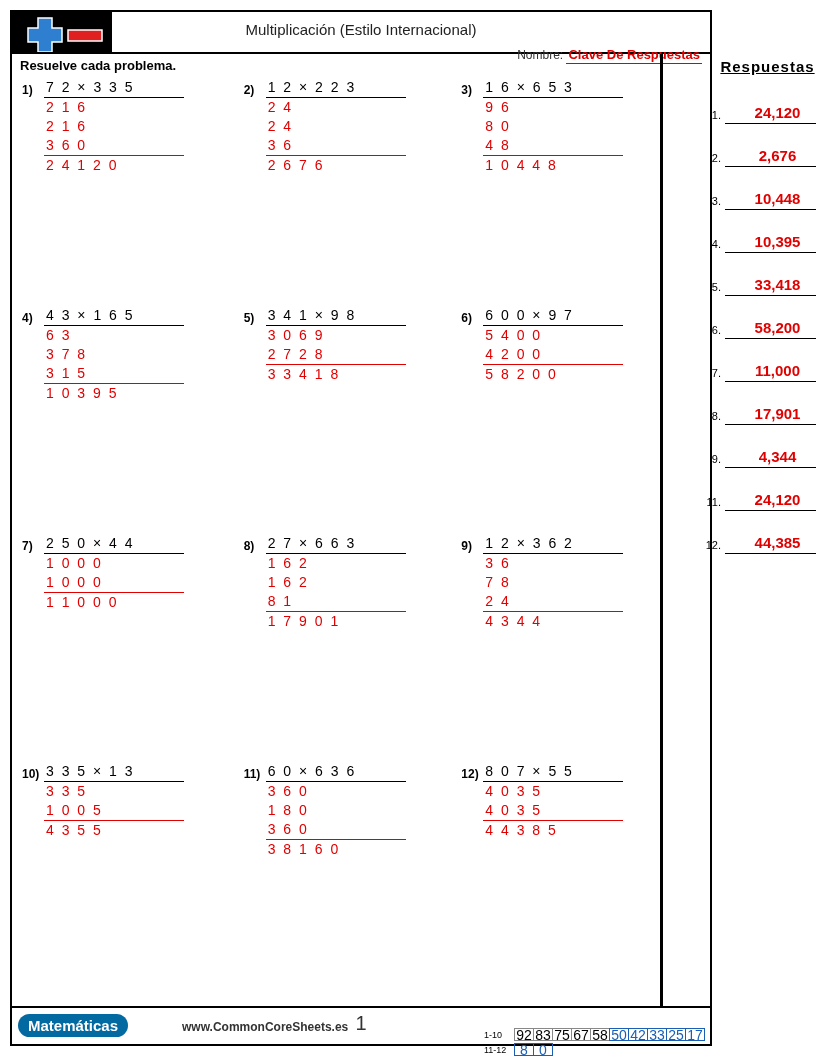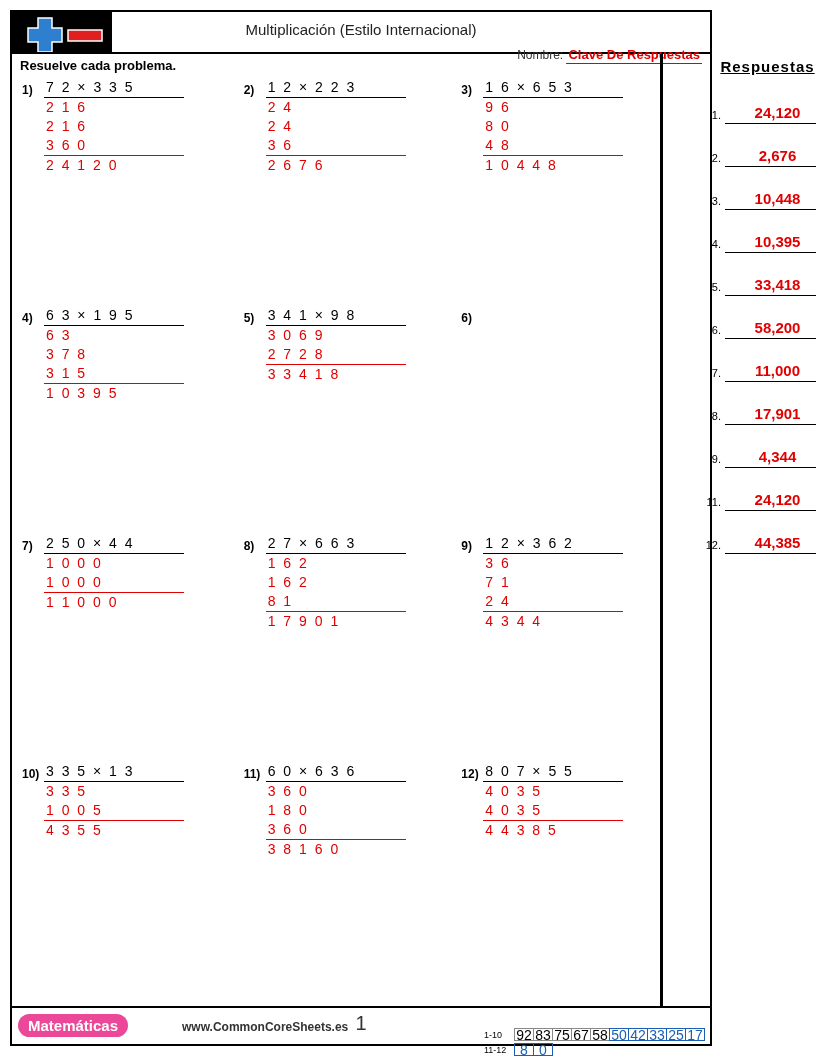--- a/index.html
+++ b/index.html
@@ -148,21 +148,21 @@
     margin-right:6px;
   }
   
   .footer {
     position:relative;
     height:40px;
     border-top:2px solid #000;
   }
   .brand {
     position:absolute; left:6px; top:6px;
-    background:#ec4899;
+    background:#0369a1;
     color:#fff;
     font-weight:bold;
     font-size:15px;
     padding:3px 10px;
     border-radius:12px;
   }
   .site {
     position:absolute; left:170px; top:12px;
     font-size:12px;
     font-weight:bold;
@@ -249,38 +249,44 @@
               <span class="partial ruled">4 8</span>
               <span class="total">1 0 4 4 8</span>
             </div>
           </div>
         </div>
 
         <div class="row">
           <div class="cell c0">
             <span class="prob-num">4)</span>
             <div class="work">
-              <span class="expr">6 3 × 1 9 5</span>
+              <span class="expr">4 3 × 1 6 5</span>
               <span class="partial">6 3</span>
               <span class="partial">3 7 8</span>
               <span class="partial ruled">3 1 5</span>
               <span class="total">1 0 3 9 5</span>
             </div>
           </div>
           <div class="cell c1">
             <span class="prob-num">5)</span>
             <div class="work">
               <span class="expr">3 4 1 × 9 8</span>
               <span class="partial">3 0 6 9</span>
               <span class="partial ruled">2 7 2 8</span>
               <span class="total">3 3 4 1 8</span>
             </div>
           </div>
           <div class="cell c2">
             <span class="prob-num">6)</span>
+            <div class="work">
+              <span class="expr">6 0 0 × 9 7</span>
+              <span class="partial">5 4 0 0</span>
+              <span class="partial ruled">4 2 0 0</span>
+              <span class="total">5 8 2 0 0</span>
+            </div>
           </div>
         </div>
 
         <div class="row">
           <div class="cell c0">
             <span class="prob-num">7)</span>
             <div class="work">
               <span class="expr">2 5 0 × 4 4</span>
               <span class="partial">1 0 0 0</span>
               <span class="partial ruled">1 0 0 0</span>
@@ -295,21 +301,21 @@
               <span class="partial">1 6 2</span>
               <span class="partial ruled">8 1</span>
               <span class="total">1 7 9 0 1</span>
             </div>
           </div>
           <div class="cell c2">
             <span class="prob-num">9)</span>
             <div class="work">
               <span class="expr">1 2 × 3 6 2</span>
               <span class="partial">3 6</span>
-              <span class="partial">7 1</span>
+              <span class="partial">7 8</span>
               <span class="partial ruled">2 4</span>
               <span class="total">4 3 4 4</span>
             </div>
           </div>
         </div>
 
         <div class="row">
           <div class="cell c0">
             <span class="prob-num">10)</span>
             <div class="work">

